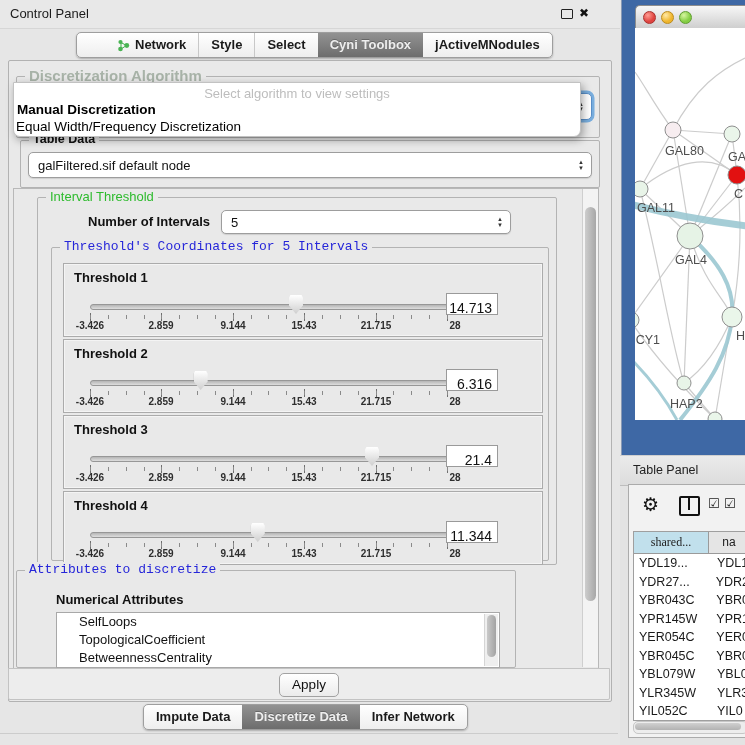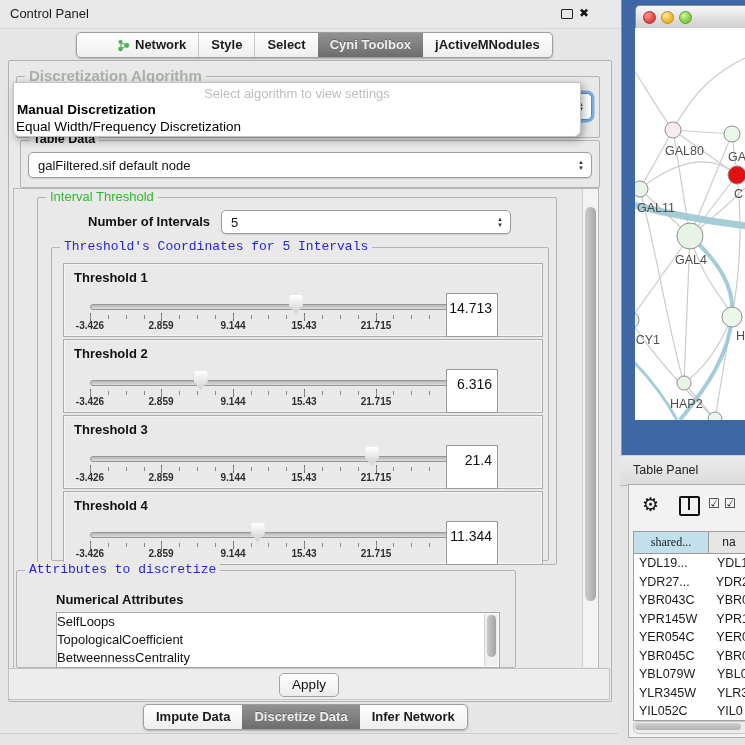--- a/index.html
+++ b/index.html
@@ -49,25 +49,25 @@
   .track{position:absolute;left:26px;top:40px;width:357px;height:4px;border-radius:3px;
     background:linear-gradient(#b5b5b5,#dedede);border:1px solid #979797;}
   .thumb{position:absolute;top:31px;width:14px;height:19px;background:linear-gradient(#ffffff,#cfcfcf);
     clip-path:polygon(10% 0,90% 0,100% 15%,100% 55%,50% 100%,0 55%,0 15%);filter:drop-shadow(0 0 1px #808080);}
   .ticks-minor{position:absolute;left:26px;top:51px;width:358px;height:4px;
     background:repeating-linear-gradient(to right,#8a8a8a 0,#8a8a8a 1px,transparent 1px,transparent 17.85px);}
   .ticks-major{position:absolute;left:26px;top:49px;width:358px;height:8px;
     background:repeating-linear-gradient(to right,#6f6f6f 0,#6f6f6f 1px,transparent 1px,transparent 71.4px);}
   .ticklabel{position:absolute;top:56px;width:60px;text-align:center;font-size:10px;font-weight:bold;color:#2e2e2e;}
   .t0{left:-4px}.t1{left:67px}.t2{left:139px}.t3{left:210px}.t4{left:282px}.t5{left:361px}
-  .valfield{position:absolute;left:382px;top:29px;width:52px;height:44px;box-sizing:border-box;background:#fff;
+  .valfield{position:absolute;left:382px;top:29px;width:52px;height:22px;box-sizing:border-box;background:#fff;
     border:1px solid #9a9a9a;font-size:14px;color:#111;text-align:right;line-height:28px;padding-right:5px;}
   
   #attr-list{position:absolute;left:56px;top:612px;width:442px;height:54px;background:#fff;border:1px solid #a8a8a8;overflow:hidden;}
-  #attr-list .item{font-size:13px;color:#111;line-height:18px;padding-left:0;white-space:nowrap;}
+  #attr-list .item{font-size:13px;color:#111;line-height:18px;padding-left:22px;white-space:nowrap;}
   #attr-scroll{position:absolute;right:1px;top:1px;width:13px;height:52px;background:#efefef;border-left:1px solid #d5d5d5;}
   #attr-scroll .vthumb{position:absolute;left:2px;top:1px;width:9px;height:42px;border-radius:5px;background:linear-gradient(to right,#c9c9c9,#a3a3a3);}
   
   #footer{position:absolute;left:8px;top:668px;width:602px;height:32px;box-sizing:border-box;background:#ededed;
     border:1px solid #c3c3c3;border-radius:0 0 2px 2px;}
   #apply-btn{position:absolute;left:270px;top:4px;width:58px;height:22px;background:linear-gradient(#ffffff,#ebebeb);
     border:1px solid #a2a2a2;border-radius:5px;font-size:13.5px;color:#111;text-align:center;line-height:21px;}
   #cp-bottomline{position:absolute;left:0;top:733px;width:618px;height:1px;background:#cccccc;}
   
   #netframe{position:absolute;left:621px;top:0;width:124px;height:455px;background:#3e68a5;border-left:1px solid #8899b5;}

